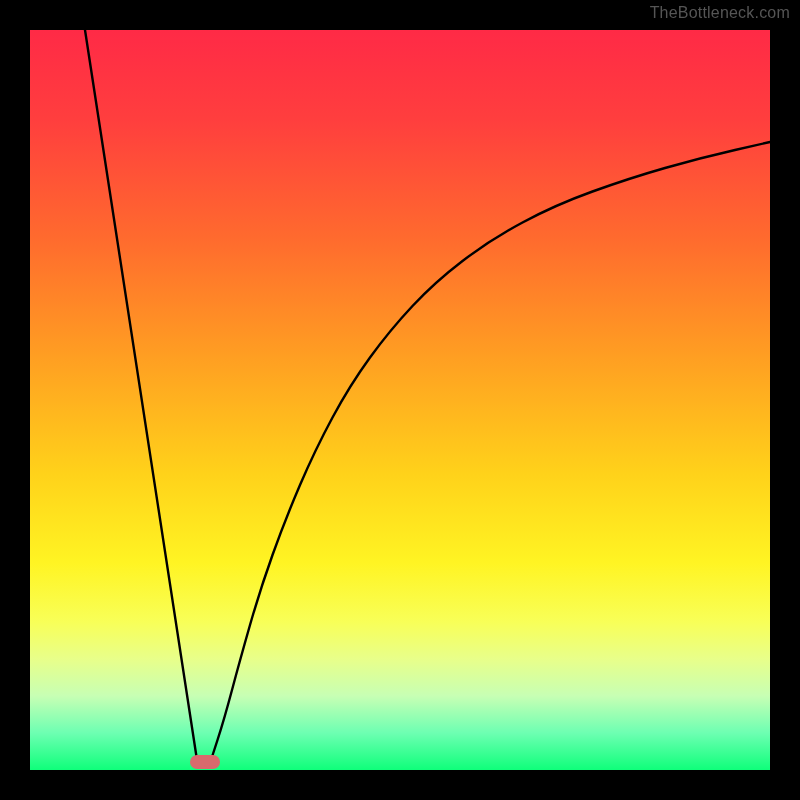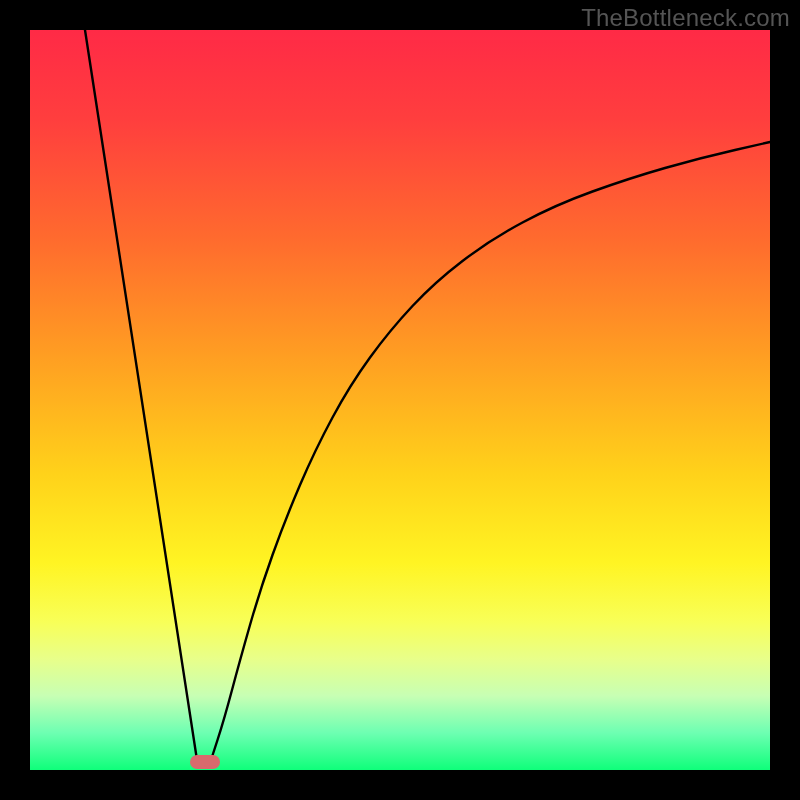--- a/index.html
+++ b/index.html
@@ -14,21 +14,21 @@
     position: relative;
     width: 800px;
     height: 800px;
     background: #000;
   }
   .watermark {
     position: absolute;
     top: 4px;
     right: 10px;
     color: #555;
-    font-size: 24px;
+    font-size: 16px;
     font-weight: 500;
     letter-spacing: 0.2px;
     z-index: 20;
   }
   .plot {
     position: absolute;
     left: 30px;
     top: 30px;
     width: 740px;
     height: 740px;

